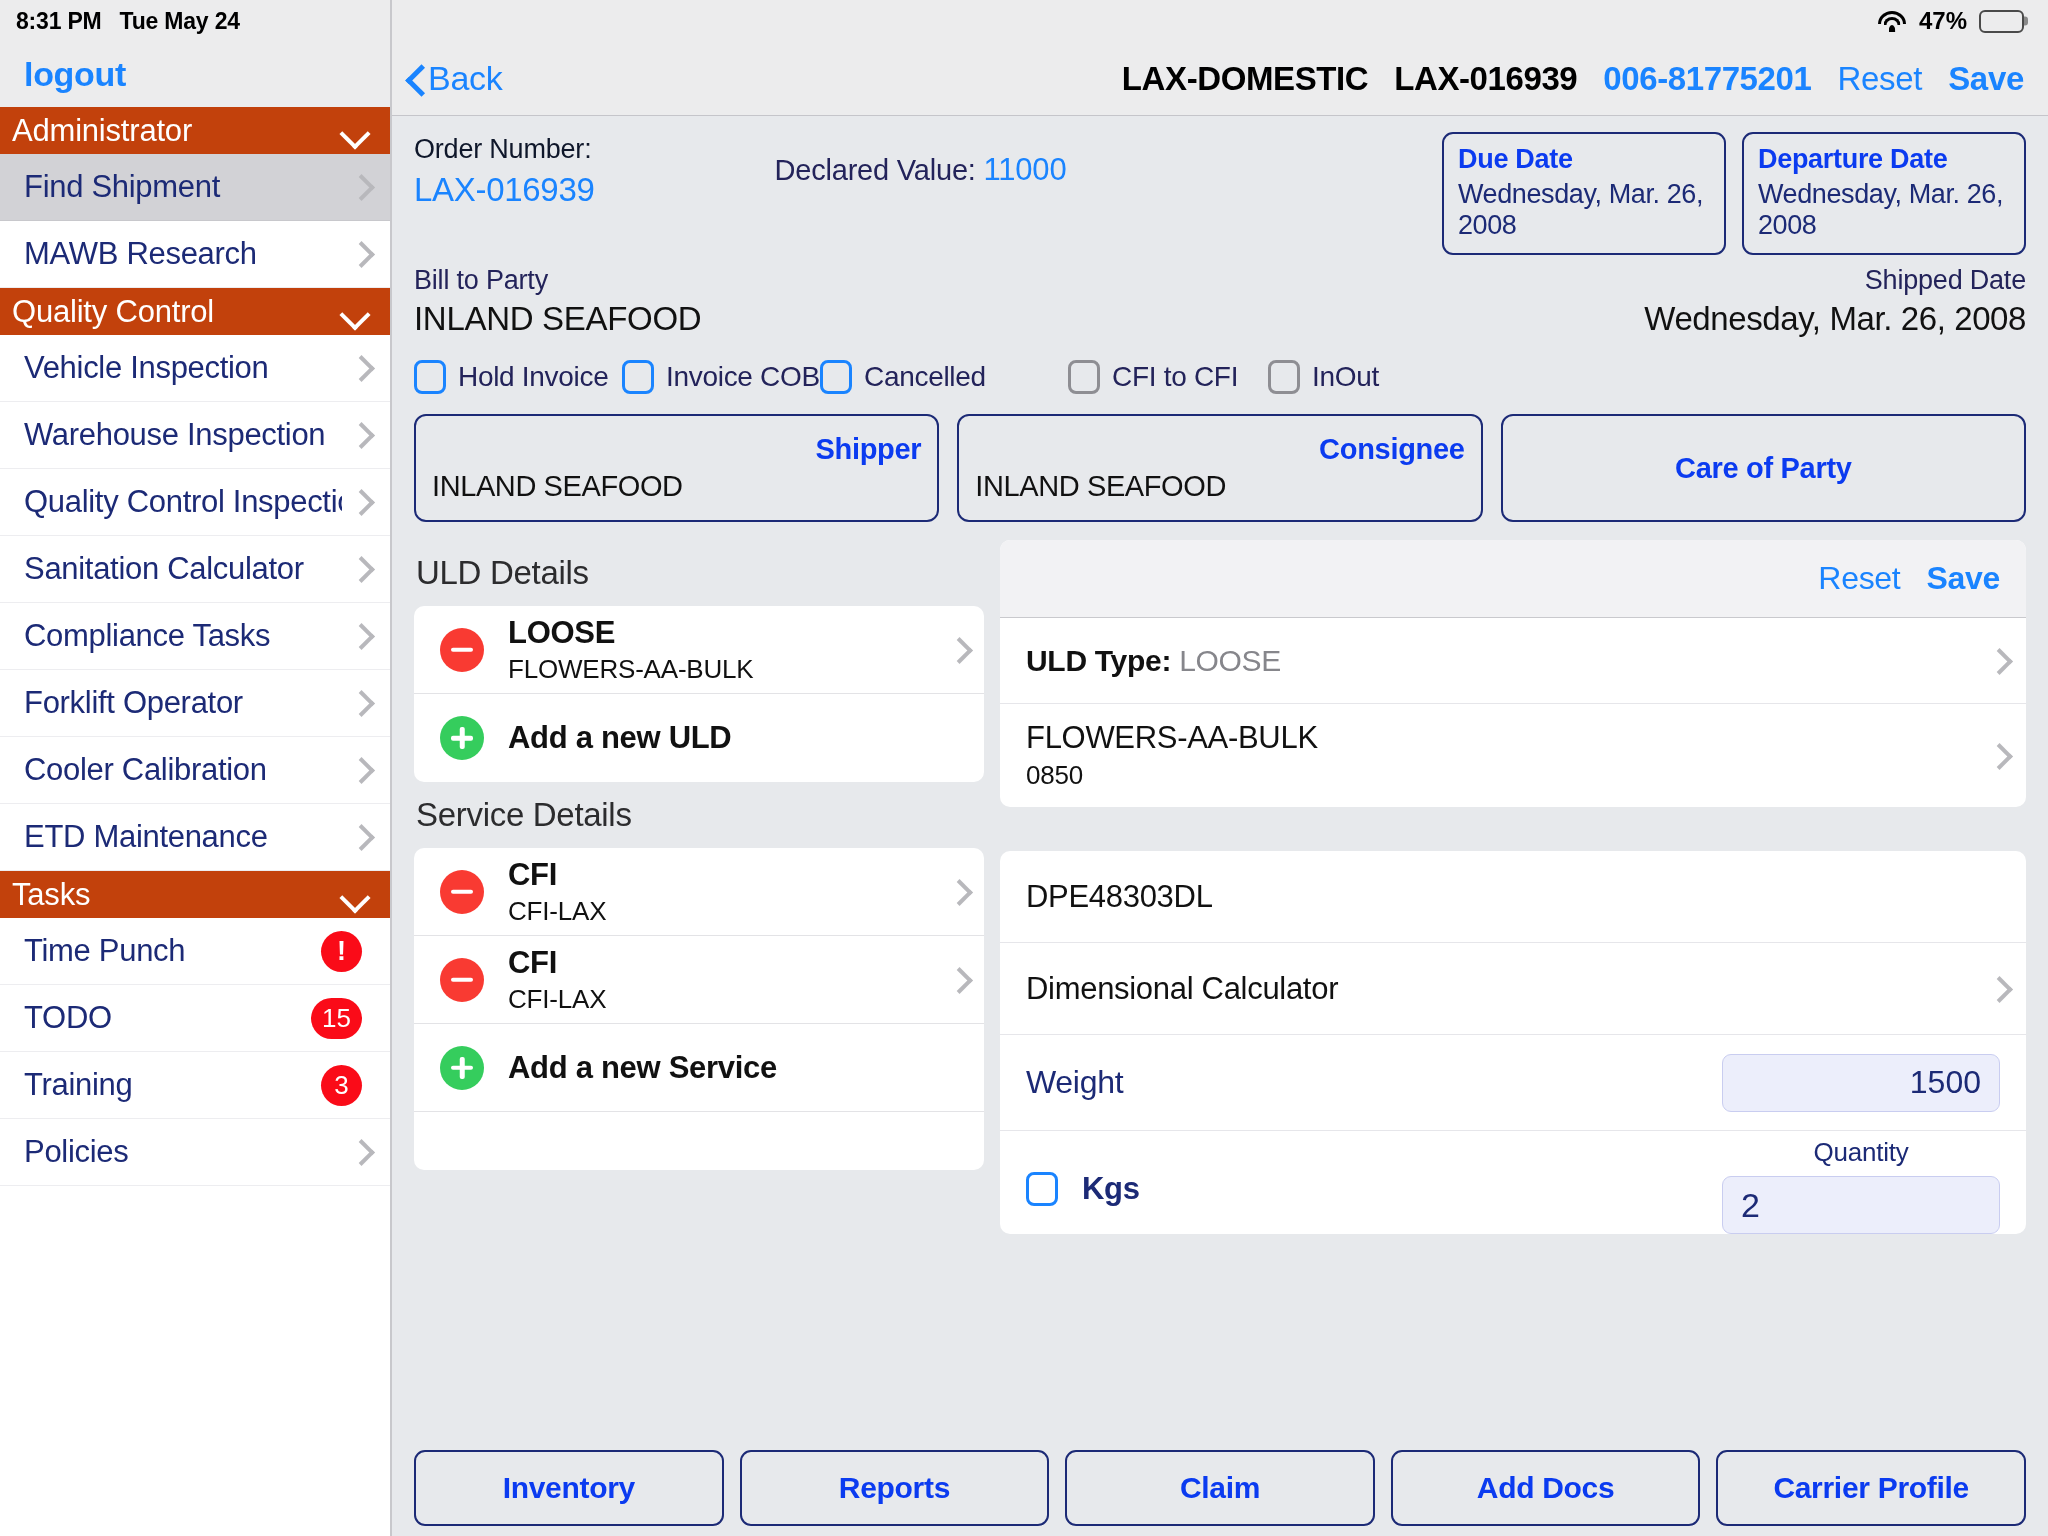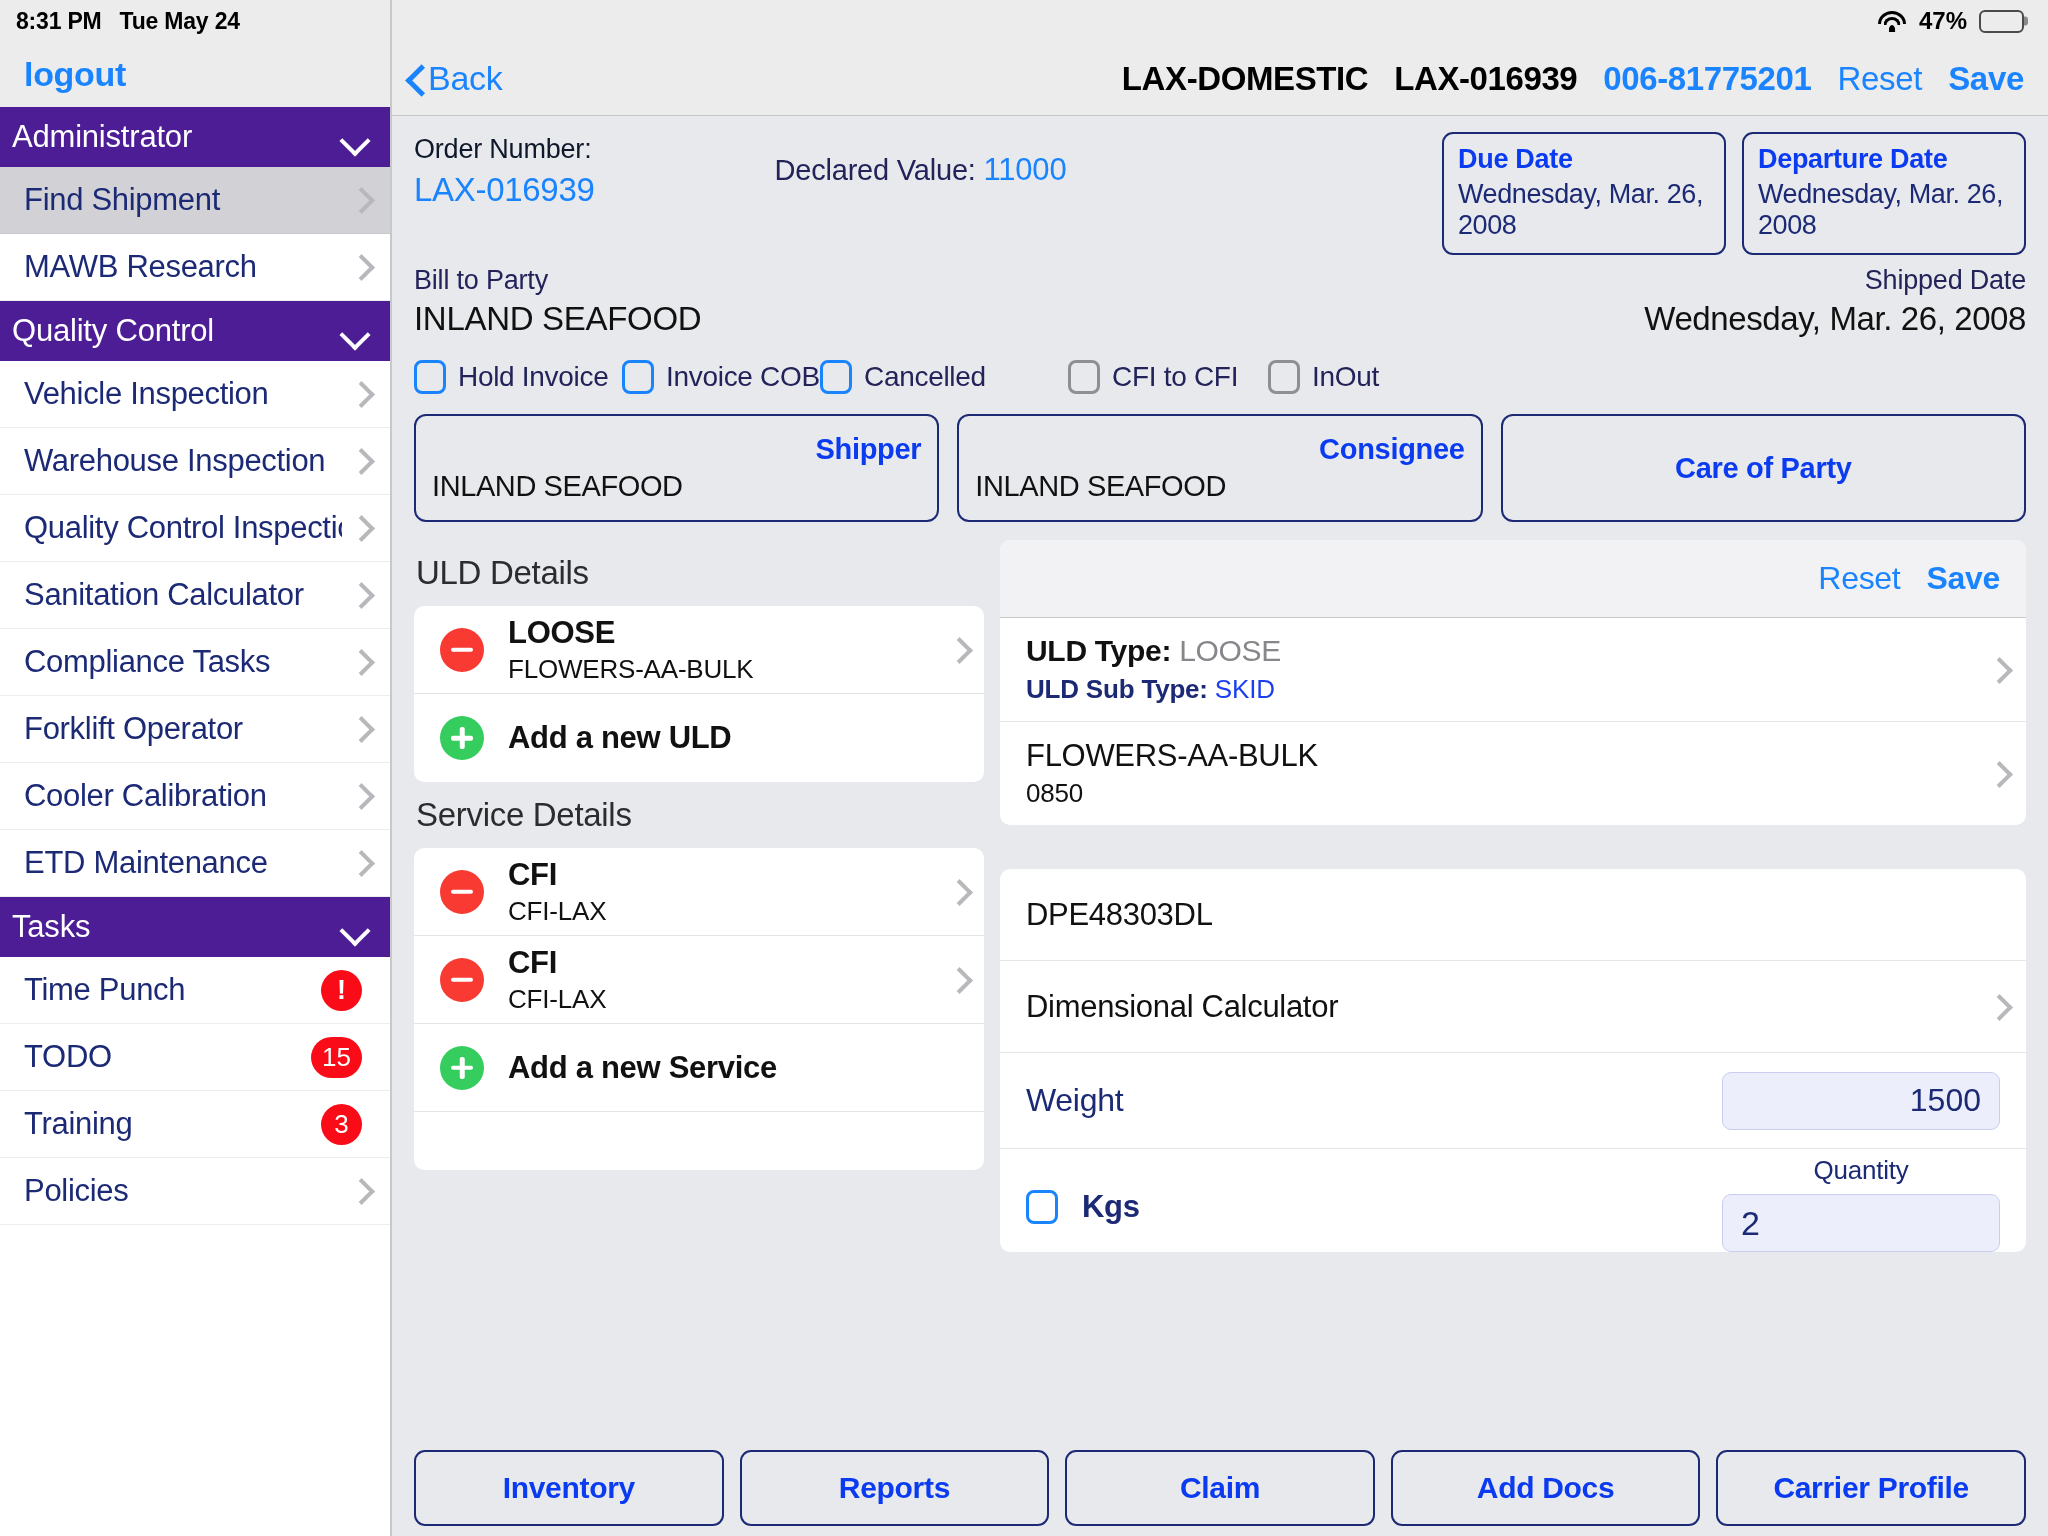--- a/index.html
+++ b/index.html
@@ -34,22 +34,22 @@
     height: 65px; background: #ececed;
     display: flex; align-items: center;
     padding-left: 24px;
   }
   .logout-link {
     color: #1a84ff; font-size: 34px; font-weight: bold;
     letter-spacing: -0.3px;
   }
 
   .sb-header {
-    background: #4c1d95;
-    height: 60px;
+    background: #c2410c;
+    height: 47px;
     display: flex; align-items: center; justify-content: space-between;
     padding: 0 22px 0 12px;
     color: #fff;
   }
   .sb-header-label { font-size: 31px; letter-spacing: -0.2px; }
   .chev-down {
     width: 26px; height: 15px;
     position: relative;
   }
   .chev-down::before {
@@ -589,24 +589,20 @@
           <div class="panel-head">
             <span class="panel-action">Reset</span>
             <span class="panel-action bold">Save</span>
           </div>
           <div class="p-row">
             <div class="p-col">
               <div class="kv">
                 <span class="k">ULD Type:</span>
                 <span class="v-gray">LOOSE</span>
               </div>
-              <div class="kv2">
-                <span class="k">ULD Sub Type:</span>
-                <span class="v">SKID</span>
-              </div>
             </div>
             <span class="chev-right"></span>
           </div>
           <div class="p-row">
             <div class="p-col">
               <div class="p-title">FLOWERS-AA-BULK</div>
               <div class="p-sub">0850</div>
             </div>
             <span class="chev-right"></span>
           </div>

